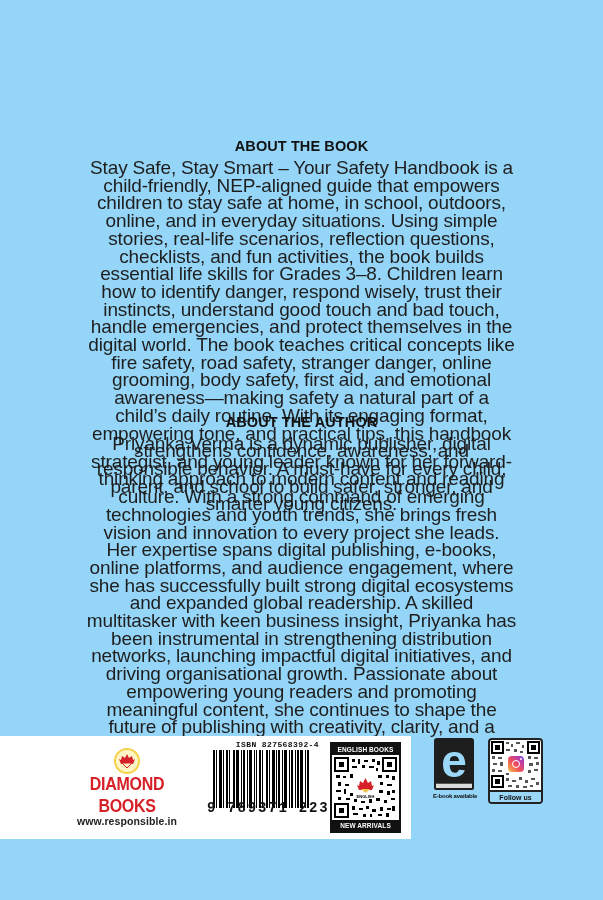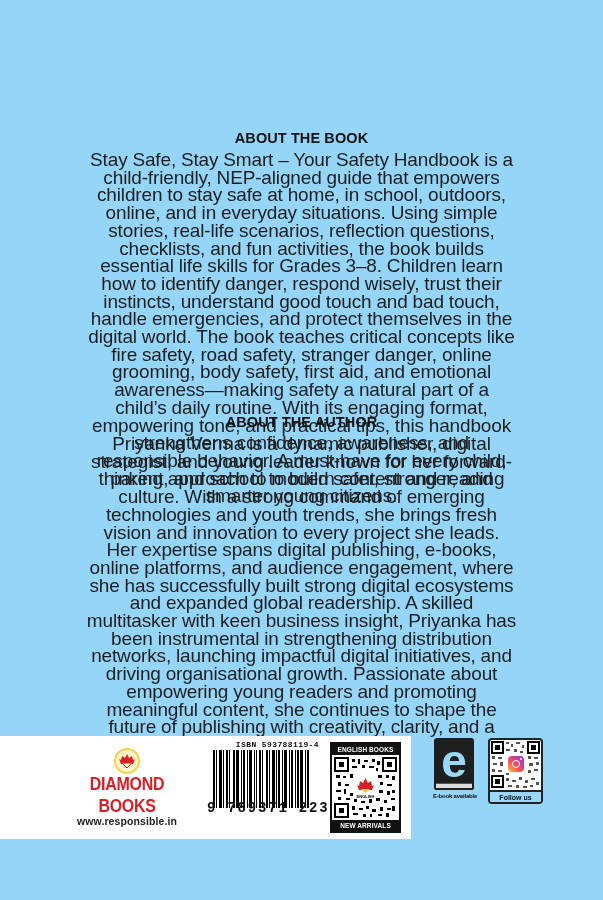--- a/index.html
+++ b/index.html
@@ -34,21 +34,21 @@
       font-family: "Liberation Sans", sans-serif;
       font-size: 19px;
       line-height: 17.7px;
       color: #1e1e1e;
       width: 430px;
       margin: 3px auto 0 auto;
       text-align: center;
       letter-spacing: -0.15px;
       word-spacing: -0.2px;
     }
-    #book-section { top: 128px; }
+    #book-section { top: 136px; }
     #author-section { top: 412px; }
 
     
     .publisher-panel {
       position: absolute;
       left: 0;
       top: 736px;
       width: 411px;
       height: 103px;
       background: #ffffff;
@@ -268,21 +268,21 @@
       <svg width="18" height="16" viewBox="0 0 18 16">
         <path d="M9 1 L11 5 L14 3 L15 7 L17 6 L15 11 L3 11 L1 6 L3 7 L4 3 L7 5 Z" fill="#d62027"></path>
         <path d="M4 10 L14 10 L9 15 Z" fill="#fff3c4" stroke="#d62027" stroke-width="1"></path>
       </svg>
     </div>
     <div class="brand">DIAMOND BOOKS</div>
     <div class="brand-url">www.responsible.in</div>
   </div>
 
   <div class="barcode-block">
-    <div class="isbn-top">ISBN 593788119-4</div>
+    <div class="isbn-top">ISBN 827568392-4</div>
     <div class="bars">
       <span style="width:2px"></span>
         <span class="gap" style="width:1px"></span>
       <span style="width:1px"></span>
         <span class="gap" style="width:2px"></span>
       <span style="width:3px"></span>
         <span class="gap" style="width:1px"></span>
       <span style="width:1px"></span>
         <span class="gap" style="width:2px"></span>
       <span style="width:2px"></span>

